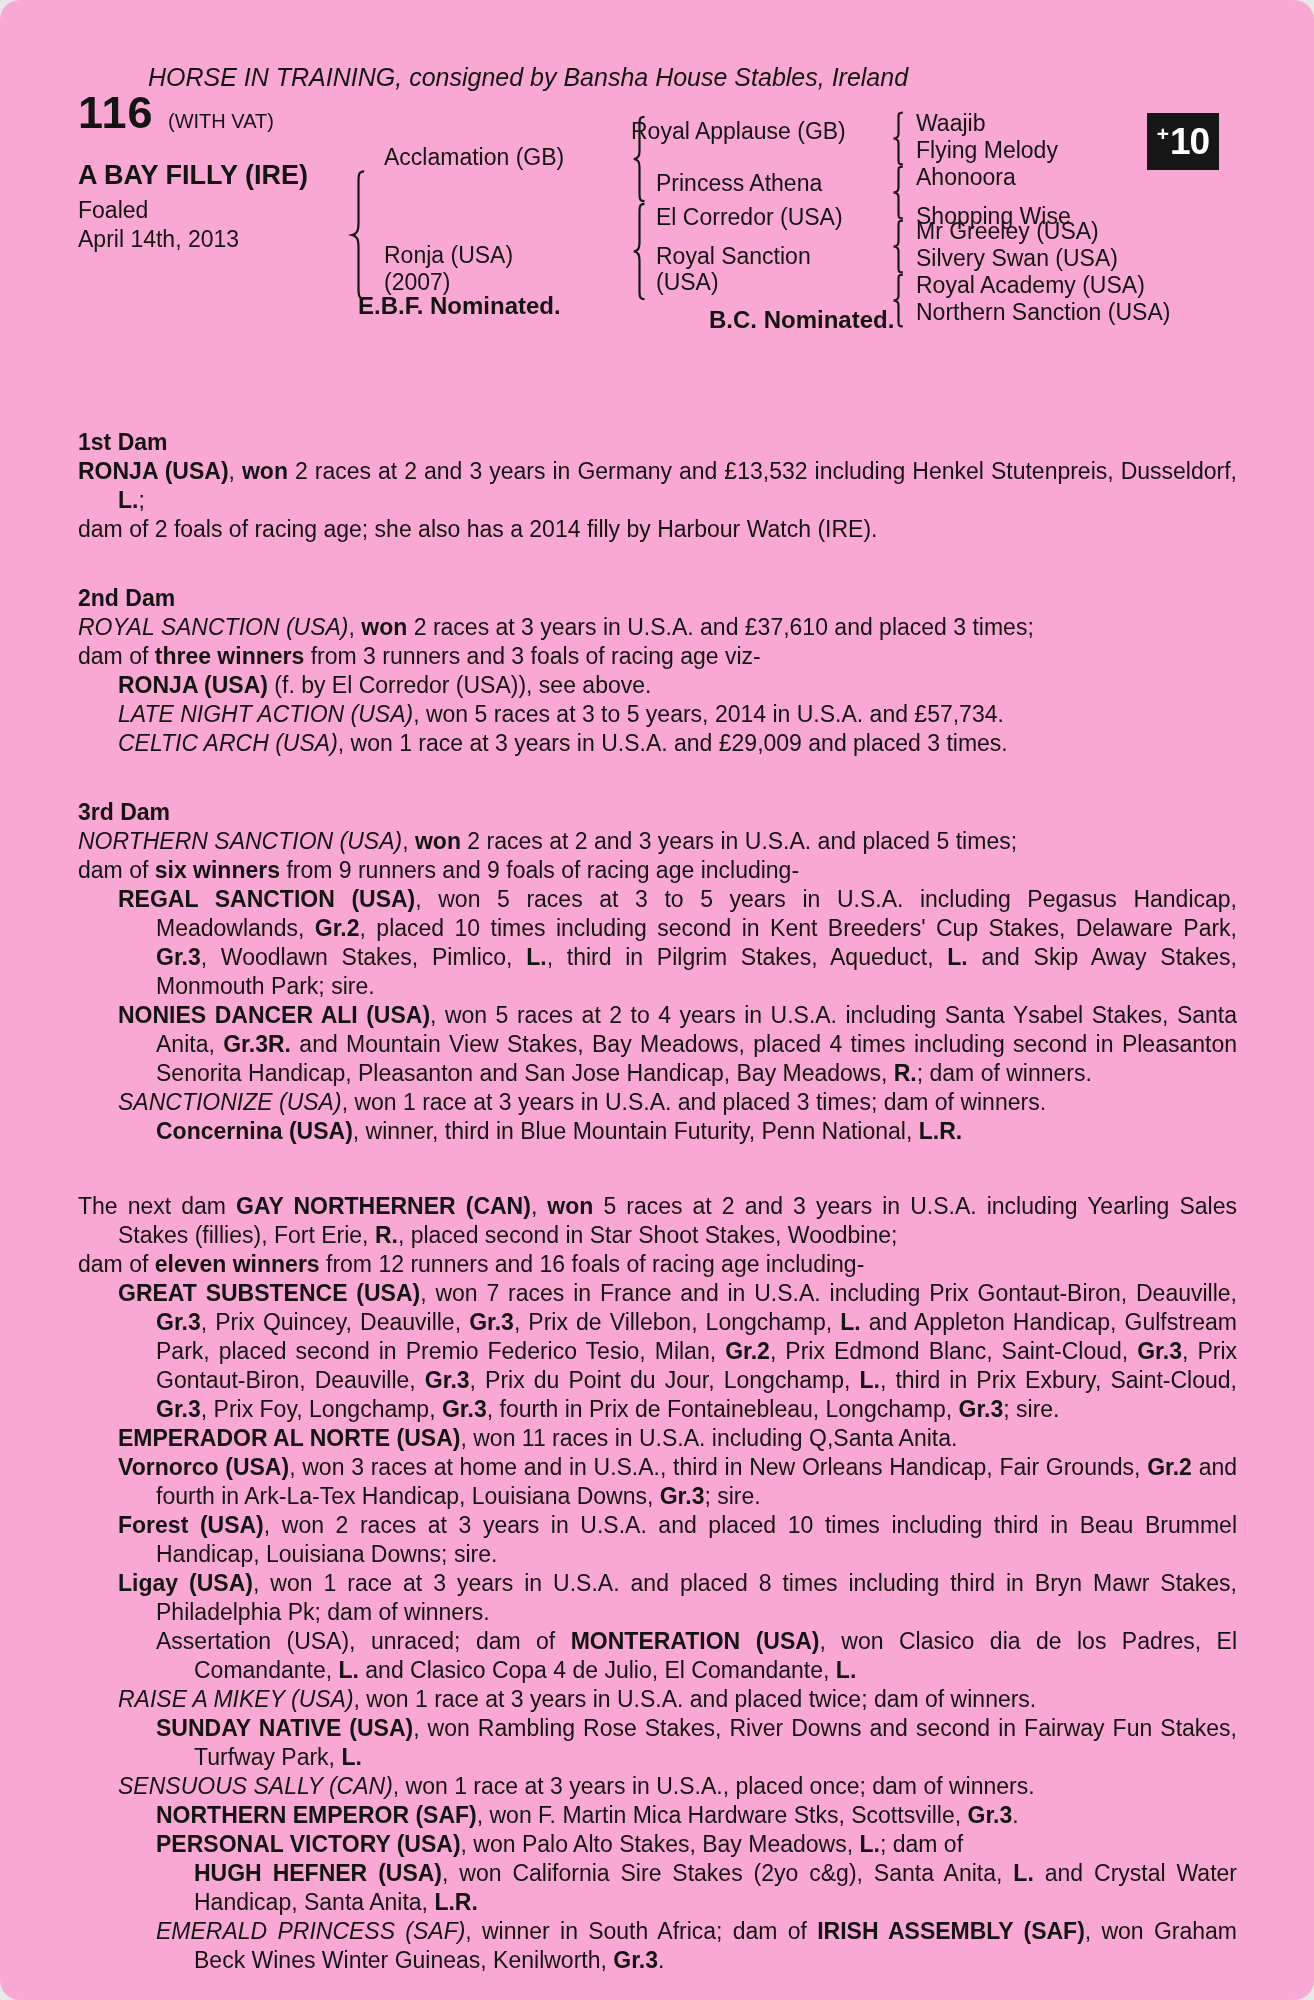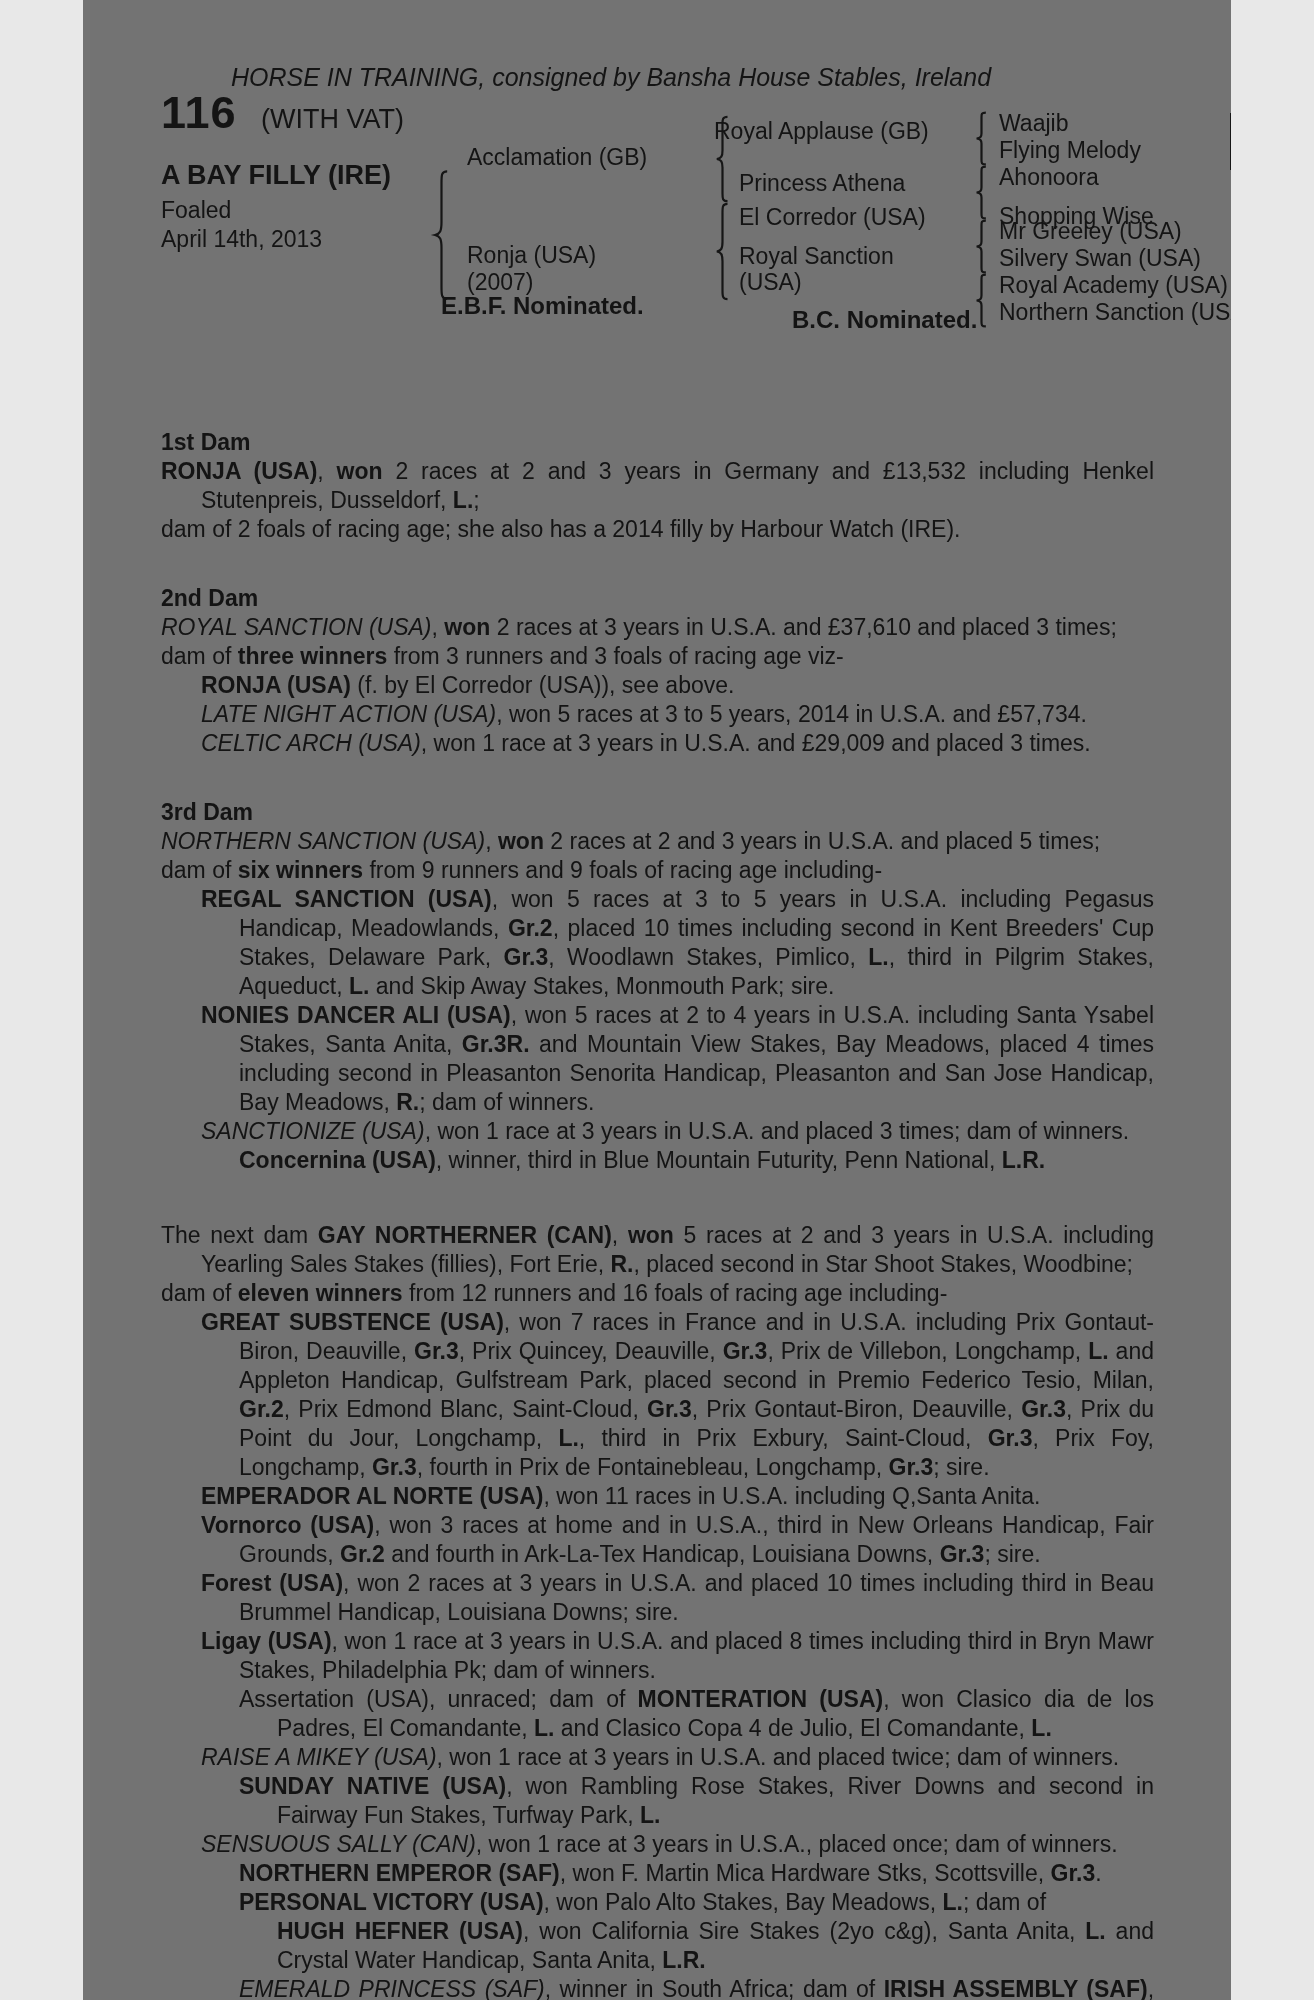--- a/index.html
+++ b/index.html
@@ -1,23 +1,24 @@
 <!DOCTYPE html>
 <html><head>
 <meta charset="utf-8">
 <style>
   html,body { margin:0; padding:0; background:#e8e8e8; }
   .page {
     position:relative;
-    width:1148px; height:2000px;
+    width:1314px; height:2000px;
     margin:0 auto;
-    background:#737373;
+    background:#f9a8d4;
     color:#141414;
     font-family:"Liberation Sans","DejaVu Sans",sans-serif;
     overflow:hidden;
+    border-radius:20px;
   }
   .title {
     margin:62px 0 0 148px;
     font-style:italic;
     font-size:25px;
     line-height:30px;
     white-space:nowrap;
   }
   .stand-row { margin:25px 0 0 78px; }
   .stand {
@@ -42,21 +43,21 @@
   
   .pedigree-block {
     position:relative;
     margin:8px 77px 0 78px;
     height:244px;
     font-size:23px;
   }
   .ped { position:absolute; white-space:nowrap; line-height:26px; }
   .lot-line { left:0; top:6; }
   .lot-no { font-weight:700; font-size:45px; letter-spacing:1px; }
-  .lot-vat { font-size:27px; margin-left:18px; }
+  .lot-vat { font-size:20px; margin-left:8px; }
   .horse-desc { left:0; top:62px; font-weight:700; font-size:27px; }
   .foaled-label { left:0; top:97px; }
   .foaled-date  { left:0; top:126px; }
 
   .g1-sire { left:306px; top:44px; }
   .g1-dam  { left:306px; top:142px; }
   .g1-damyear { left:306px; top:169px; }
 
   .g2-ss { left:553px; top:18px; }
   .g2-sd { left:578px; top:70px; }

